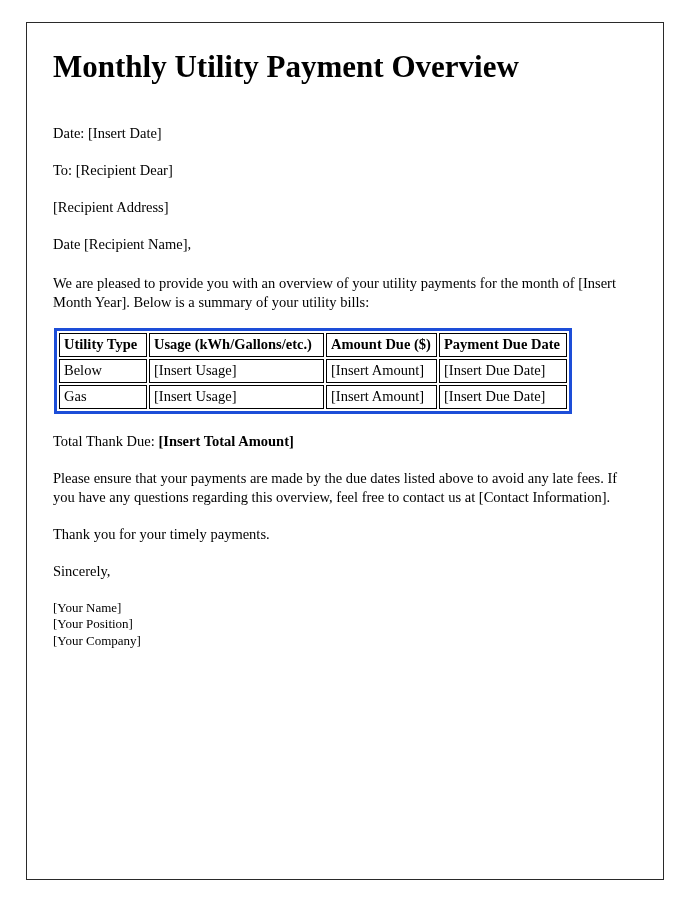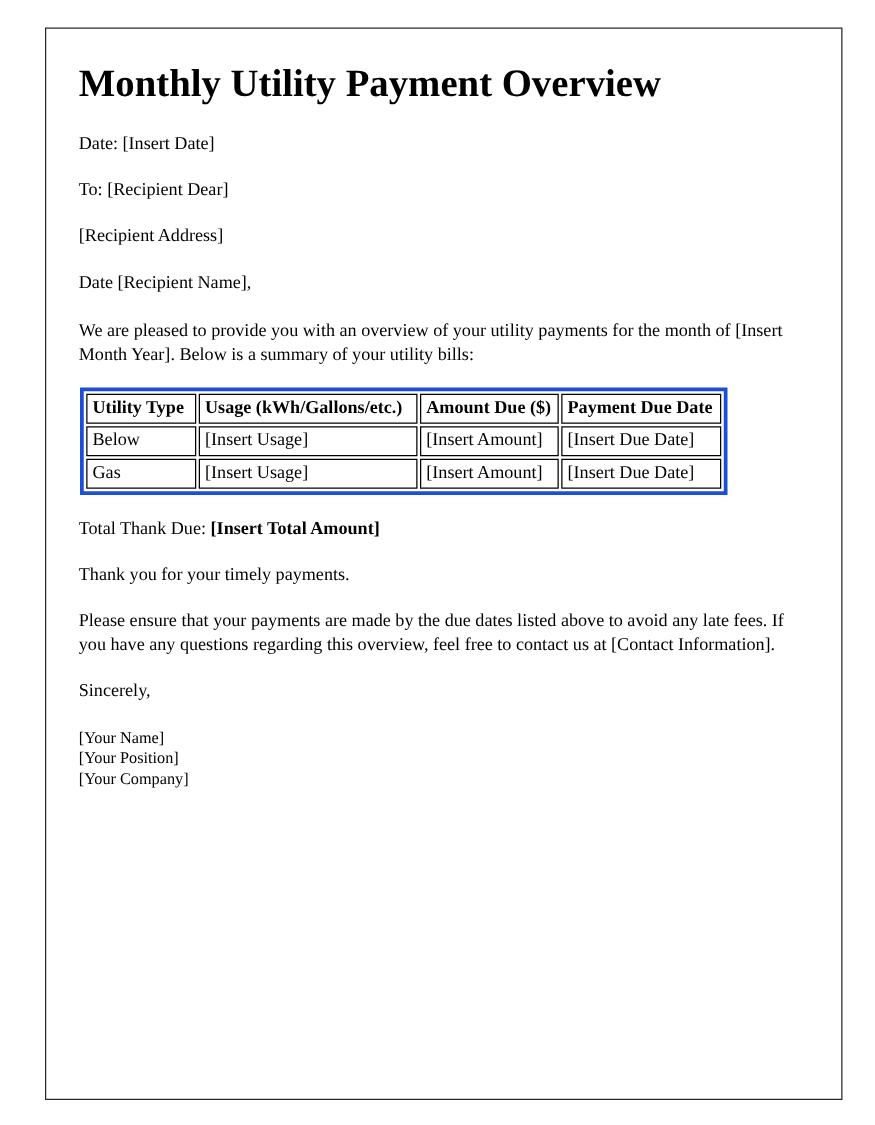--- a/index.html
+++ b/index.html
@@ -10,21 +10,21 @@
   body {
     width: 700px;
     height: 900px;
     font-family: "Liberation Serif", "DejaVu Serif", serif;
     color: #000000;
     overflow: hidden;
   }
 
   .page {
     position: absolute;
-    left: 36px;
+    left: 26px;
     top: 22px;
     width: 638px;
     height: 858px;
     border: 1px solid #2a2a2a;
     box-sizing: border-box;
     background: #ffffff;
   }
 
   .page-inner {
     padding: 22px 26px 0 26px;
@@ -39,21 +39,21 @@
   }
 
   .para {
     font-size: 14.5px;
     line-height: 1.32;
     margin: 18px 0 0 0;
     text-align: left;
   }
 
   .para.tight-first {
-    margin-top: 21px;
+    margin-top: 39px;
   }
 
   .intro-para {
     margin-top: 20px;
   }
 
   
   .bill-table {
     margin: 16px 0 0 1px;
     border-collapse: separate;
@@ -146,23 +146,23 @@
           <td>[Insert Due Date]</td>
         </tr>
       </tbody>
     </table>
 
     <p class="total-line">
       <span>Total Thank Due:</span>
       <span class="amount">[Insert Total Amount]</span>
     </p>
 
+    <p class="para">Please ensure that your payments are made by the due dates listed above to avoid any late fees. If you have any questions regarding this overview, feel free to contact us at [Contact Information].</p>
+
     <p class="para">Thank you for your timely payments.</p>
-
-    <p class="para">Please ensure that your payments are made by the due dates listed above to avoid any late fees. If you have any questions regarding this overview, feel free to contact us at [Contact Information].</p>
 
     <p class="para">Sincerely,</p>
 
     <div class="signoff-block">
       <span class="sig-line">[Your Name]</span>
       <span class="sig-line">[Your Position]</span>
       <span class="sig-line">[Your Company]</span>
     </div>
 
   </div>

